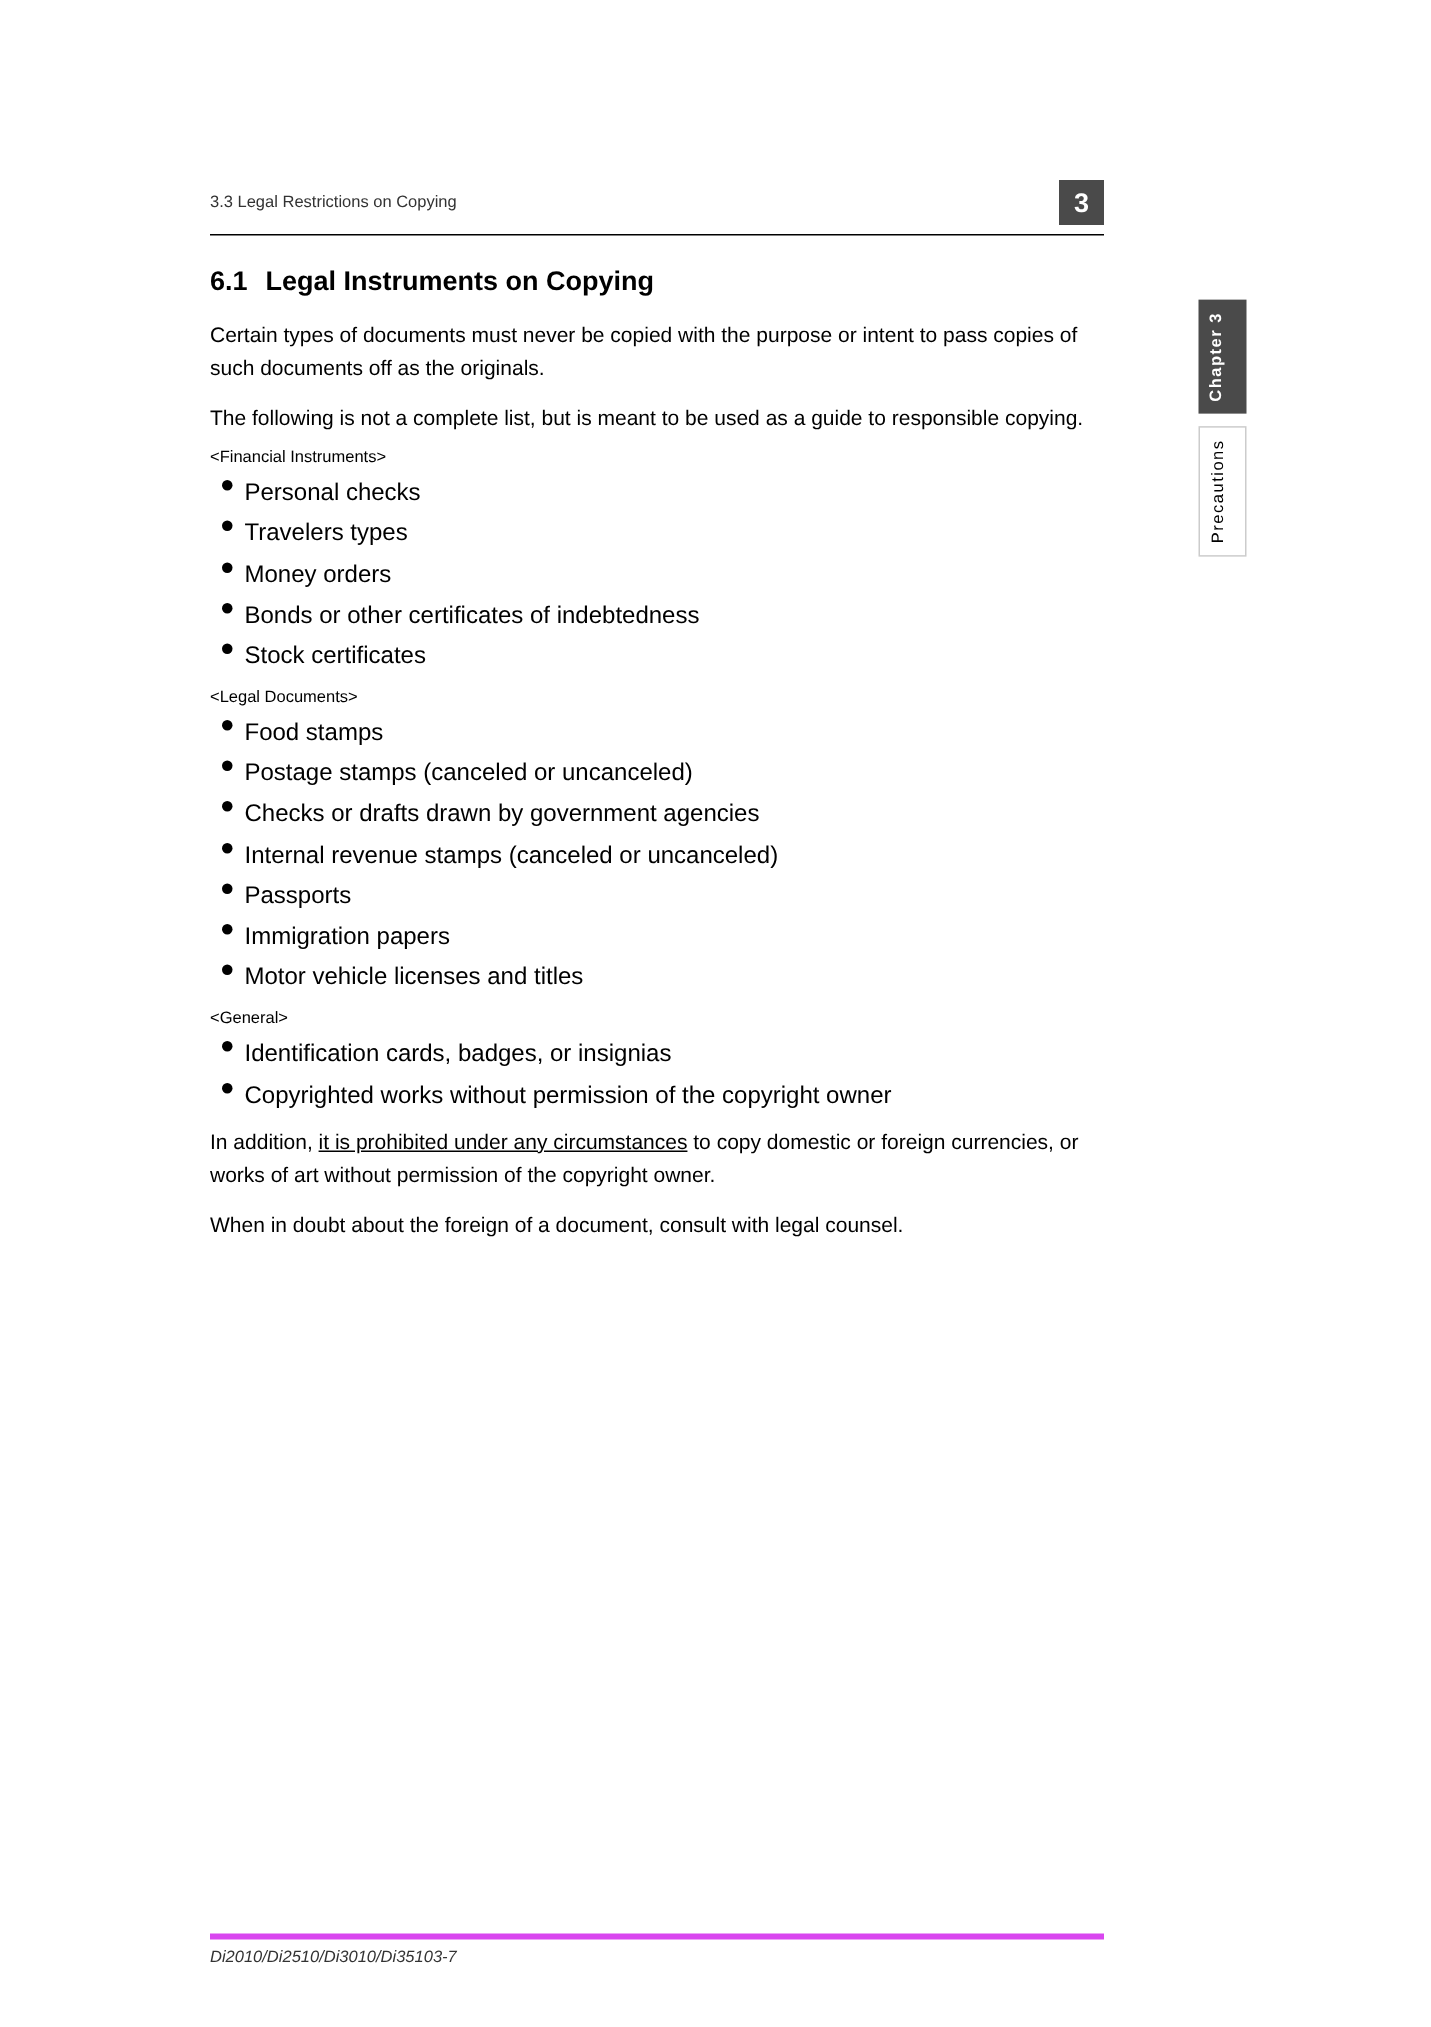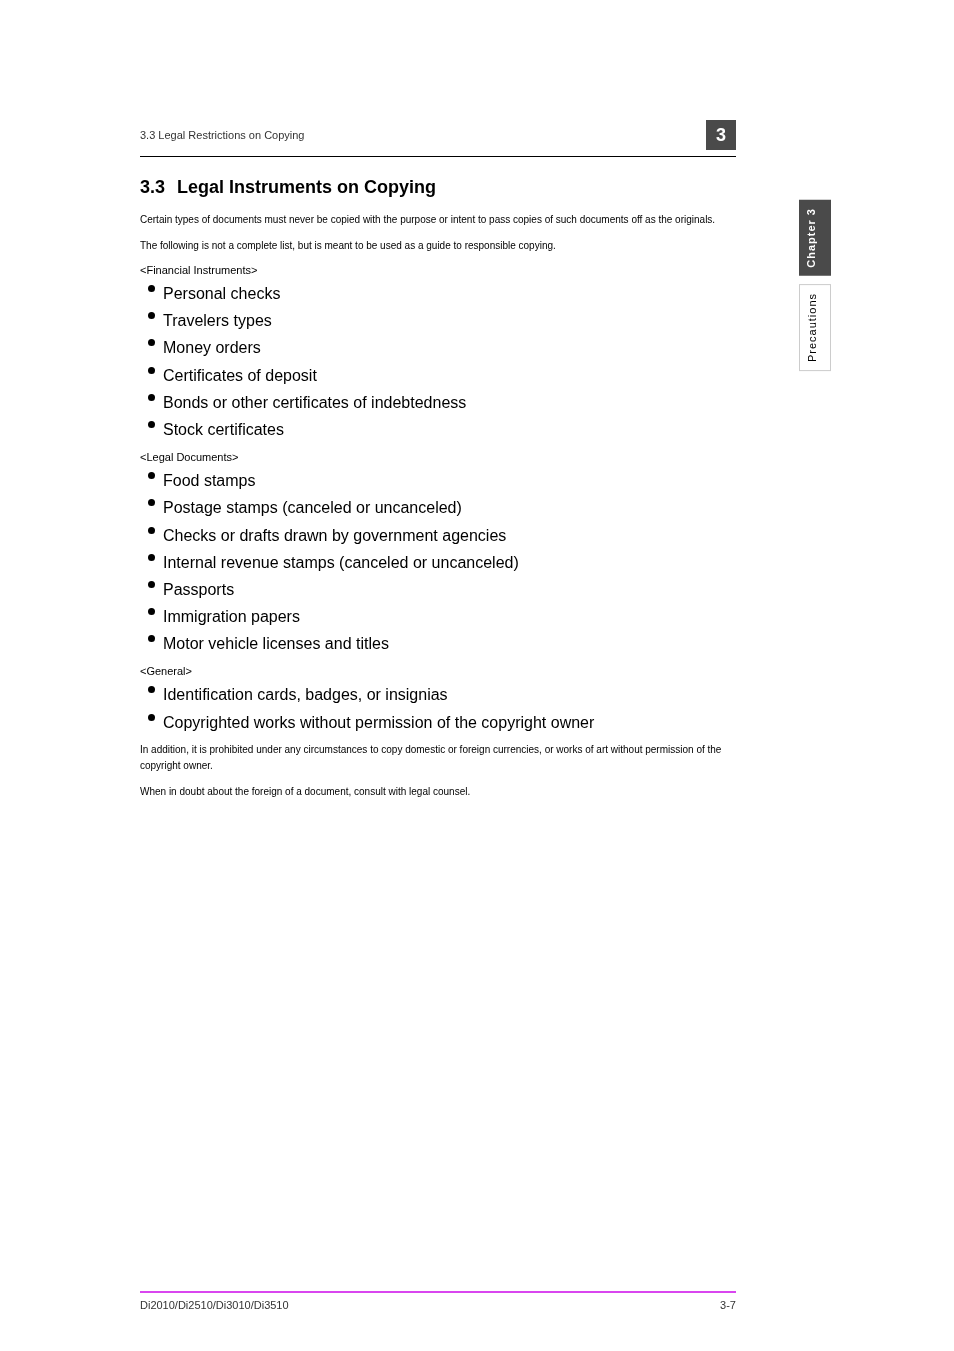--- a/index.html
+++ b/index.html
@@ -99,21 +99,21 @@
       font-size: 18px;
       font-weight: bold;
       margin-bottom: 14px;
     }
 
     .section-number {
       margin-right: 12px;
     }
 
     .body-text {
-      font-size: 10px;
+      font-size: 14px;
       line-height: 1.6;
       margin-bottom: 10px;
     }
 
     .category-label {
       font-size: 11px;
       margin-bottom: 4px;
       margin-top: 8px;
     }
 
@@ -134,32 +134,33 @@
     .bullet-dot {
       width: 7px;
       height: 7px;
       border-radius: 50%;
       background: #000;
       margin-top: 5px;
       flex-shrink: 0;
     }
 
     .underline-text {
+      text-decoration: underline;
     }
 
     .footer-area {
       position: absolute;
       bottom: 40px;
       left: 140px;
       right: 60px;
       display: flex;
-      justify-content: space-between;
-      align-items: center;
-      border-top: 2px solid #d946ef;
+      align-items: center;
+      border-top: 4px solid #d946ef;
       padding-top: 6px;
+      font-style: italic;
     }
 
     .footer-model {
       font-size: 11px;
       color: #333;
     }
 
     .footer-page {
       font-size: 11px;
       color: #333;
@@ -170,44 +171,40 @@
 
 <div class="page-container">
   <div class="main-content">
 
     <div class="header-line">
       <span class="header-breadcrumb">3.3 Legal Restrictions on Copying</span>
       <div class="header-number-box">3</div>
     </div>
 
     <div class="section-title">
-      <span class="section-number">3.3</span><span>Legal Instruments on Copying</span>
+      <span class="section-number">6.1</span><span>Legal Instruments on Copying</span>
     </div>
 
     <p class="body-text">Certain types of documents must never be copied with the purpose or intent to pass copies of such documents off as the originals.</p>
 
     <p class="body-text">The following is not a complete list, but is meant to be used as a guide to responsible copying.</p>
 
     <p class="category-label">&lt;Financial Instruments&gt;</p>
     <ul class="bullet-list">
       <li>
           <span class="bullet-dot"></span>
           <span>Personal checks</span>
         </li>
       <li>
           <span class="bullet-dot"></span>
           <span>Travelers types</span>
         </li>
       <li>
           <span class="bullet-dot"></span>
           <span>Money orders</span>
-        </li>
-      <li>
-          <span class="bullet-dot"></span>
-          <span>Certificates of deposit</span>
         </li>
       <li>
           <span class="bullet-dot"></span>
           <span>Bonds or other certificates of indebtedness</span>
         </li>
       <li>
           <span class="bullet-dot"></span>
           <span>Stock certificates</span>
         </li>
     </ul>

